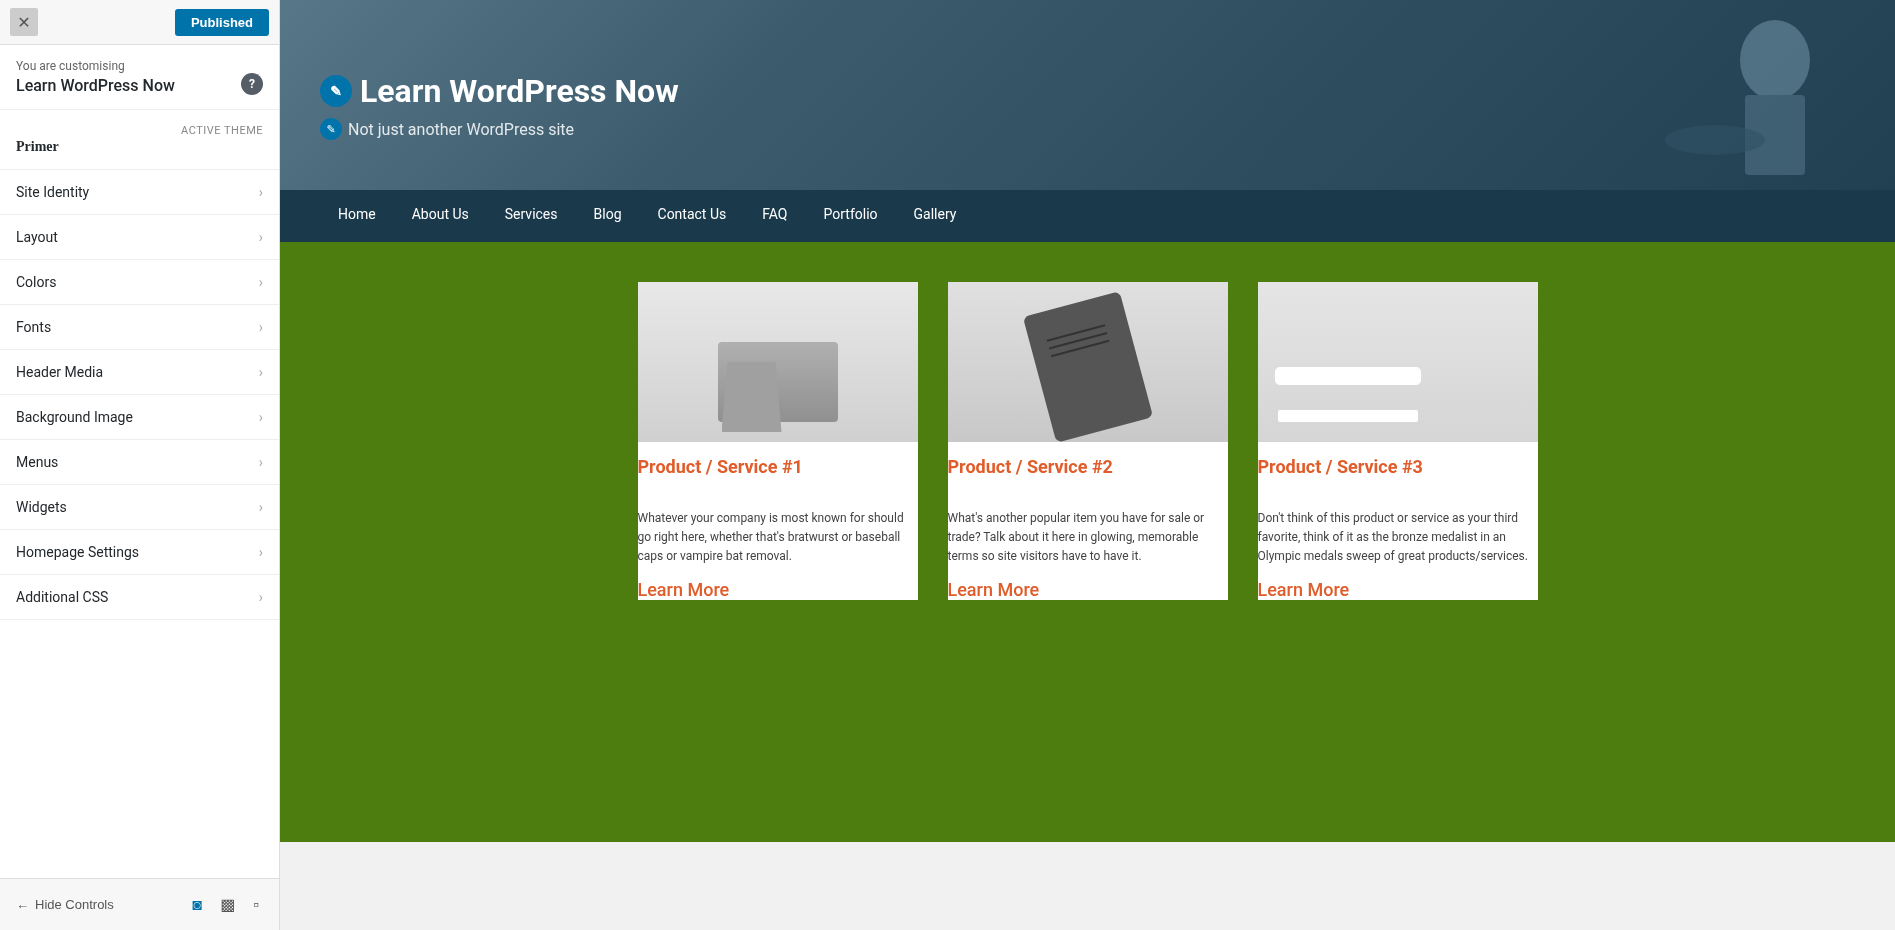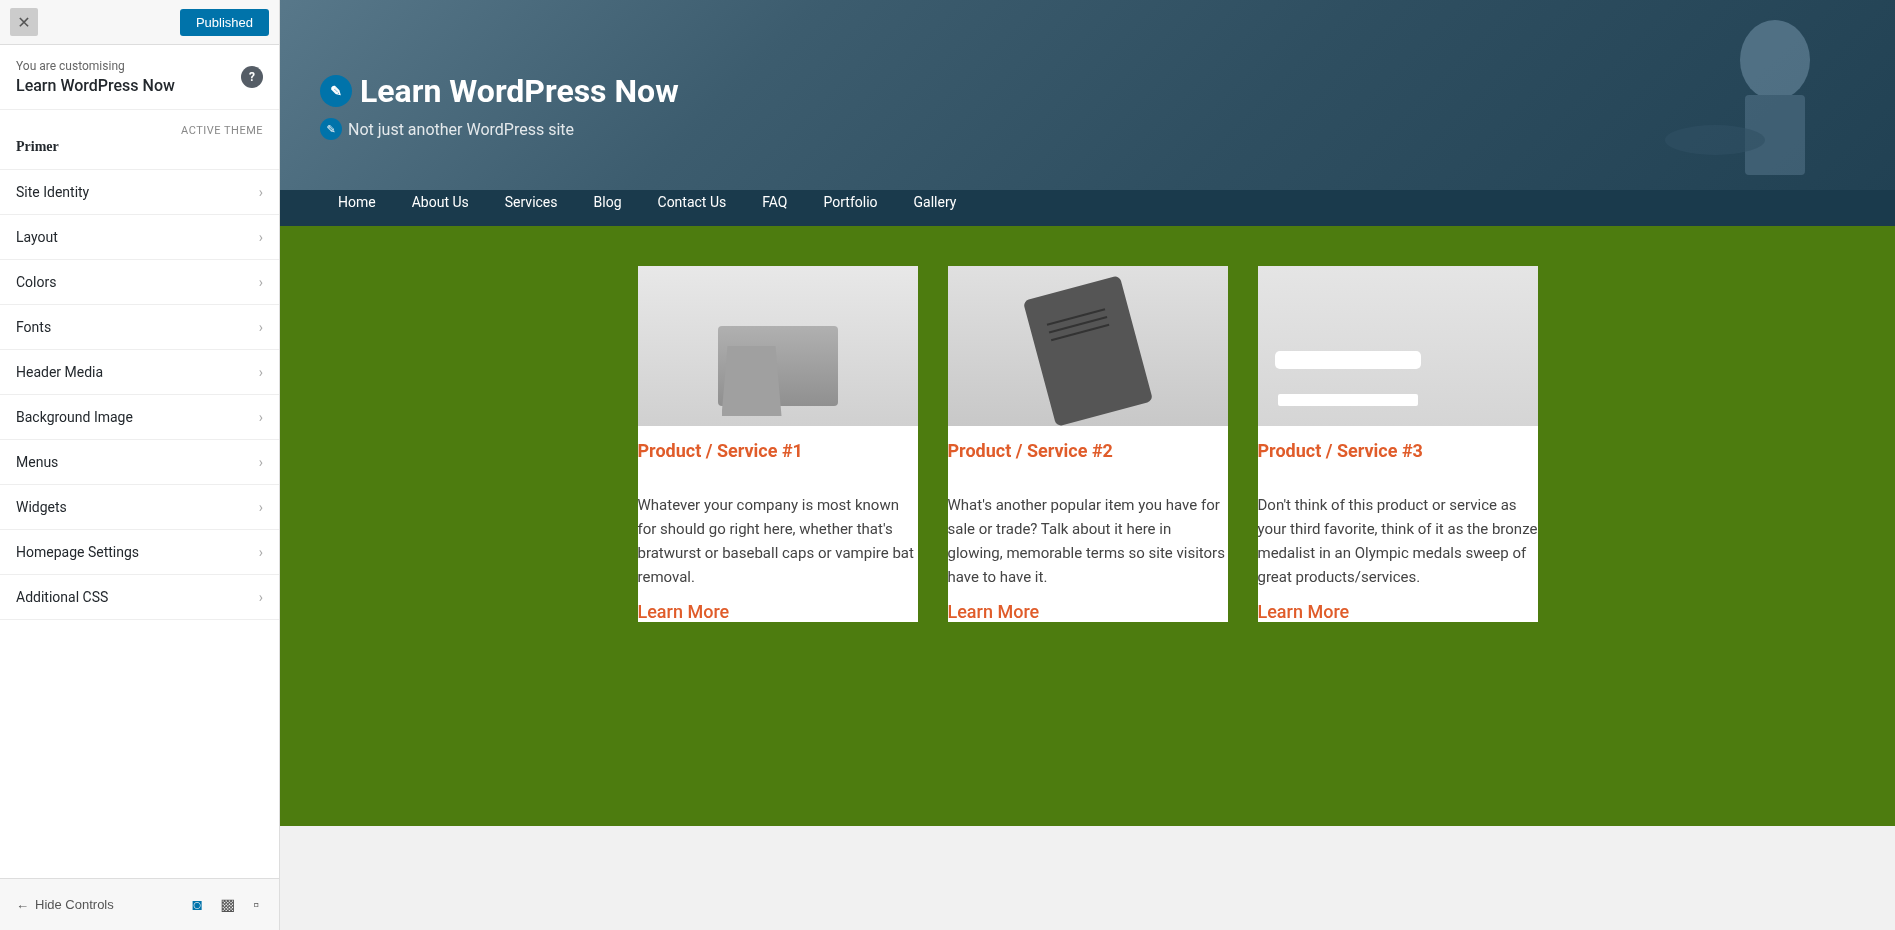--- a/index.html
+++ b/index.html
@@ -39,28 +39,28 @@
     }
 
     .published-btn {
       background: #0073aa;
       color: #fff;
       border: none;
       padding: 6px 16px;
       font-size: 13px;
       border-radius: 3px;
       cursor: pointer;
-      font-weight: 400;
+      font-weight: 700;
     }
 
     .panel-site-info {
       padding: 14px 16px 14px 16px;
       border-bottom: 1px solid #eee;
       display: flex;
-      align-items: center;
+      align-items: flex-end;
       justify-content: space-between;
     }
 
     .site-info-left {}
     .customising-label {
       font-size: 12px;
       color: #666;
       margin-bottom: 3px;
     }
     .site-title-label {
@@ -216,22 +216,22 @@
       border-radius: 50%;
       display: flex; align-items: center; justify-content: center;
       flex-shrink: 0;
     }
 
     
     .site-nav {
       background: #1a3a4c;
       padding: 0 40px;
       display: flex;
-      align-items: flex-end;
-      height: 36px;
+      align-items: flex-start;
+      height: 52px;
     }
 
     .nav-links {
       display: flex;
       gap: 0;
       list-style: none;
     }
 
     .nav-link {
       color: #fff;
@@ -333,21 +333,21 @@
     }
 
     .product-title {
       font-size: 18px;
       font-weight: 700;
       color: #e05c2a;
       margin: 14px 0 10px 0;
     }
 
     .product-desc {
-      font-size: 15px;
+      font-size: 12px;
       color: #444;
       line-height: 1.6;
       margin-bottom: 12px;
       margin-top: 32px;
     }
 
     .learn-more-link {
       color: #e05c2a;
       text-decoration: none;
       font-size: 18px;

